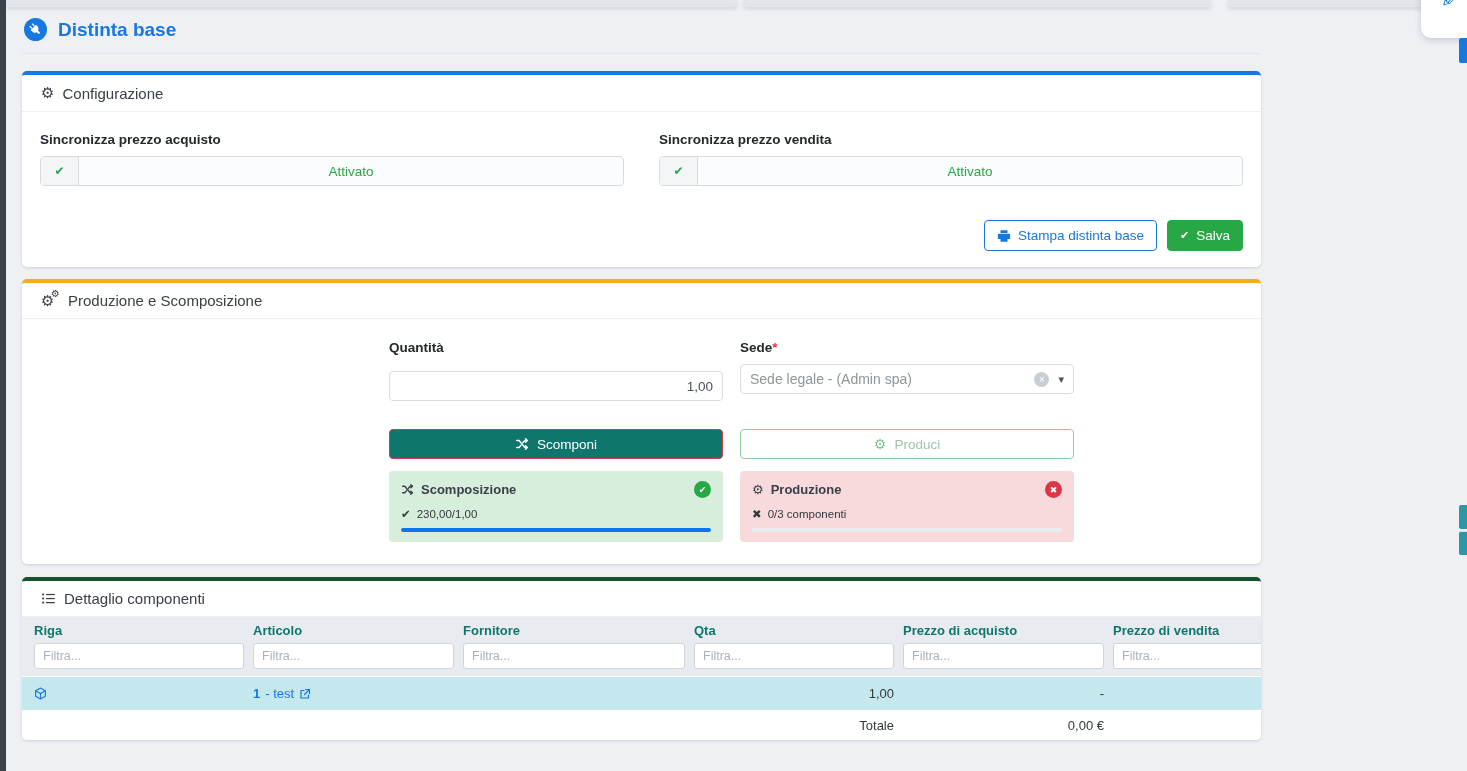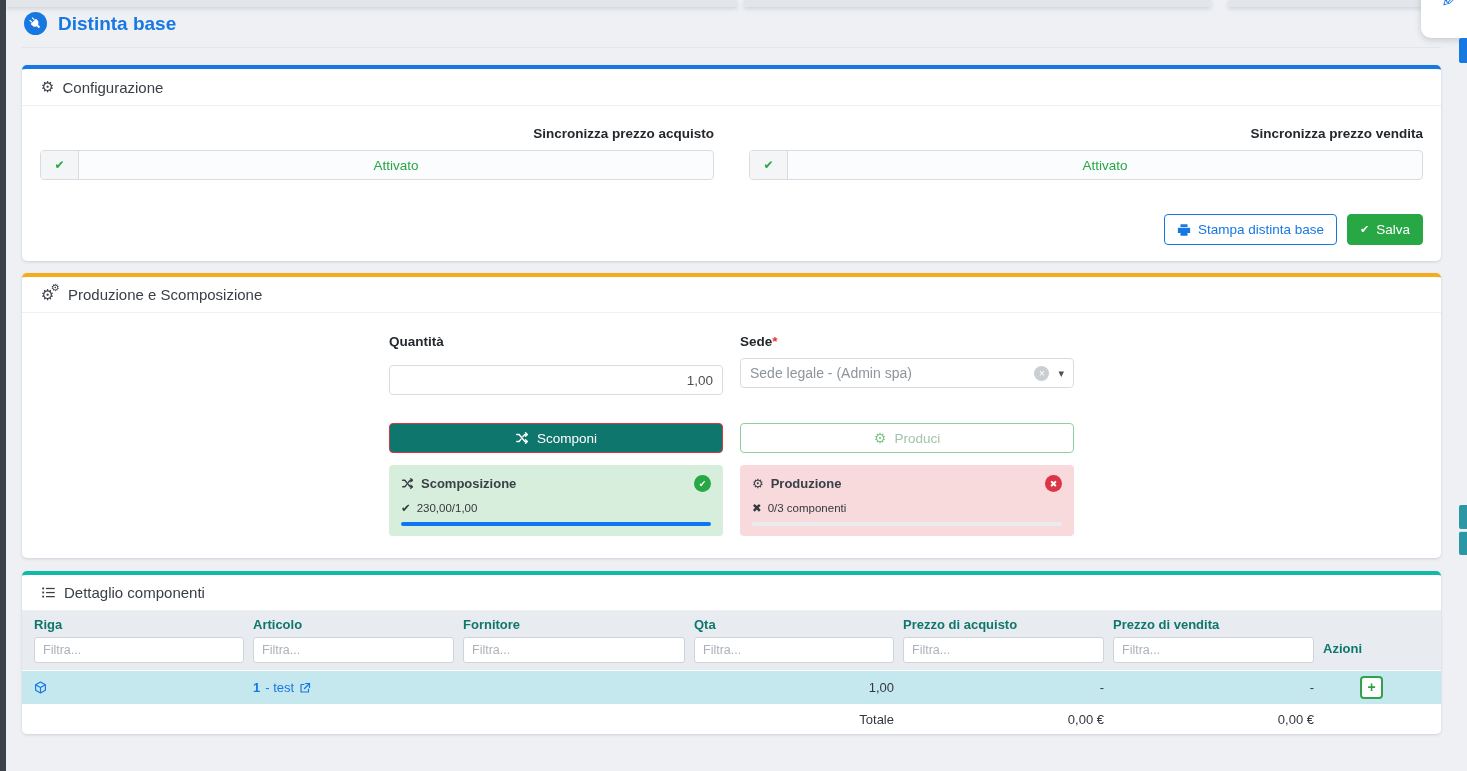--- a/index.html
+++ b/index.html
@@ -12,38 +12,38 @@
   .top-strip { position: absolute; top: 0; height: 7px; background: #e2e5e9; box-shadow: 0 2px 4px rgba(50,60,70,.15); }
   .ts1 { left: 6px; width: 731px; } .ts2 { left: 744px; width: 467px; } .ts3 { left: 1228px; width: 213px; }
   .fab { position: absolute; left: 1421px; top: -16px; width: 58px; height: 54px; background: #fff;
          border-radius: 10px; box-shadow: 0 2px 6px rgba(50,60,70,.22); overflow: hidden; text-align: center; cursor: pointer; }
   .fab .pencil { display: inline-block; margin-top: 4px; color: #1778e2; font-size: 21px; transform: scaleX(-1); }
   .edge-tab { position: absolute; right: 0; width: 8px; border-radius: 2px 0 0 2px; }
   .edge-blue { top: 38px; height: 25px; background: #1778e2; }
   .edge-teal1 { top: 505px; height: 24px; background: #2b96a4; }
   .edge-teal2 { top: 531px; height: 24px; background: #2b96a4; border-top: 1px solid #c7e6ea; }
 
-  .content { position: absolute; left: 22px; top: 4px; width: 1419px; }
+  .content { position: absolute; left: 22px; top: 10px; width: 1239px; }
   .page-header { display: flex; align-items: center; gap: 11px; padding: 8px 2px 12px; border-bottom: 1px solid #e2e5e9; }
   .plug-badge { width: 23px; height: 23px; border-radius: 50%; background: #1778e2; display: flex; align-items: center; justify-content: center; flex: 0 0 auto; }
   .page-title { color: #1778e2; font-size: 19px; font-weight: bold; }
 
   .card { background: #fff; border-radius: 5px; box-shadow: 0 1px 3px rgba(40,50,70,.16); overflow: hidden; }
   .card-config { margin-top: 17px; border-top: 4px solid #1778e2; }
   .card-prod { margin-top: 12px; border-top: 4px solid #f5ab1e; }
-  .card-det { margin-top: 13px; border-top: 4px solid #14b8a6; }
+  .card-det { margin-top: 13px; border-top: 4px solid #14532d; }
   .card-header { display: flex; align-items: center; gap: 8px; padding: 9px 19px; border-bottom: 1px solid #edeff2; font-size: 15px; color: #3a4047; }
   .gear-glyph { font-size: 15px; color: #3a4047; }
   .cogs { position: relative; width: 19px; height: 17px; }
   .cogs .g1 { position: absolute; left: 0; top: 0; font-size: 15px; }
   .cogs .g2 { position: absolute; left: 10px; top: -4px; font-size: 10px; }
 
   .cfg-body { padding: 20px 18px 16px; }
   .cfg-cols { display: flex; gap: 35px; }
-  .cfg-col { flex: 1; text-align: right; }
+  .cfg-col { flex: 1; }
   .field-label { font-weight: bold; color: #23282d; font-size: 13.5px; margin-bottom: 9px; }
   .req { color: #e3342f; font-weight: bold; }
   .igroup { display: flex; height: 30px; border: 1px solid #d8dce0; border-radius: 4px; overflow: hidden; background: #fbfcfd; }
   .igroup .addon { width: 38px; background: #f3f5f7; border-right: 1px solid #d8dce0; display: flex; align-items: center; justify-content: center; color: #28a745; font-size: 12px; }
   .igroup .val { flex: 1; display: flex; align-items: center; justify-content: center; color: #28a745; font-size: 13.5px; }
   .cfg-actions { display: flex; justify-content: flex-end; gap: 10px; margin-top: 34px; }
   .btn { display: inline-flex; align-items: center; justify-content: center; gap: 7px; height: 31px; padding: 0 12px; border-radius: 4px; font-size: 13.5px; cursor: pointer; border: 1px solid transparent; }
   .btn-outline-primary { border-color: #1778e2; color: #1778e2; background: #fff; }
   .btn-success { background: #28a745; border-color: #28a745; color: #fff; }
   .btn-success .chk { font-size: 11px; }

